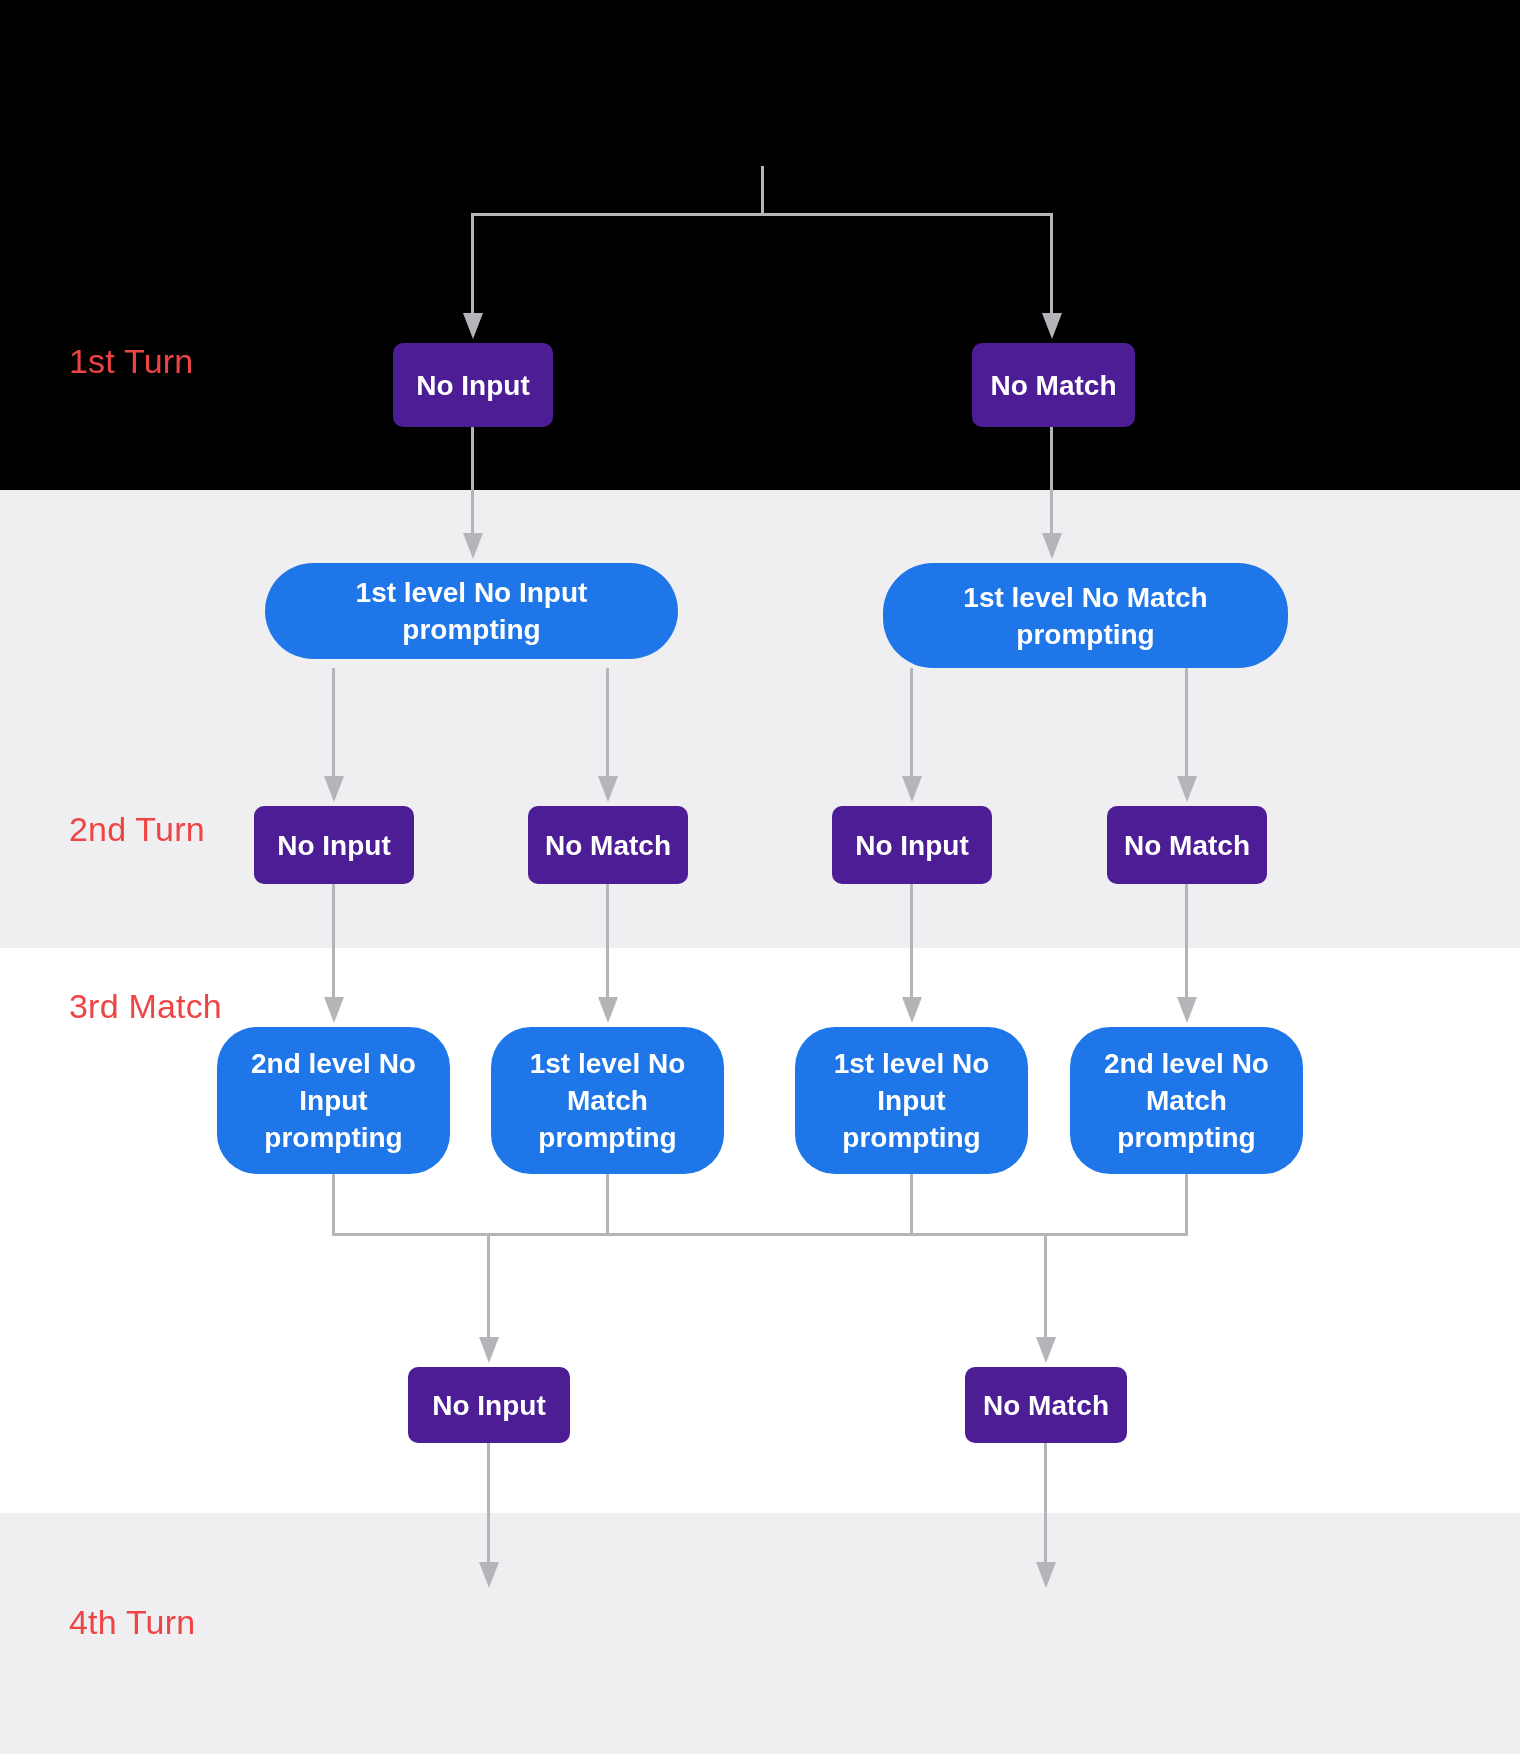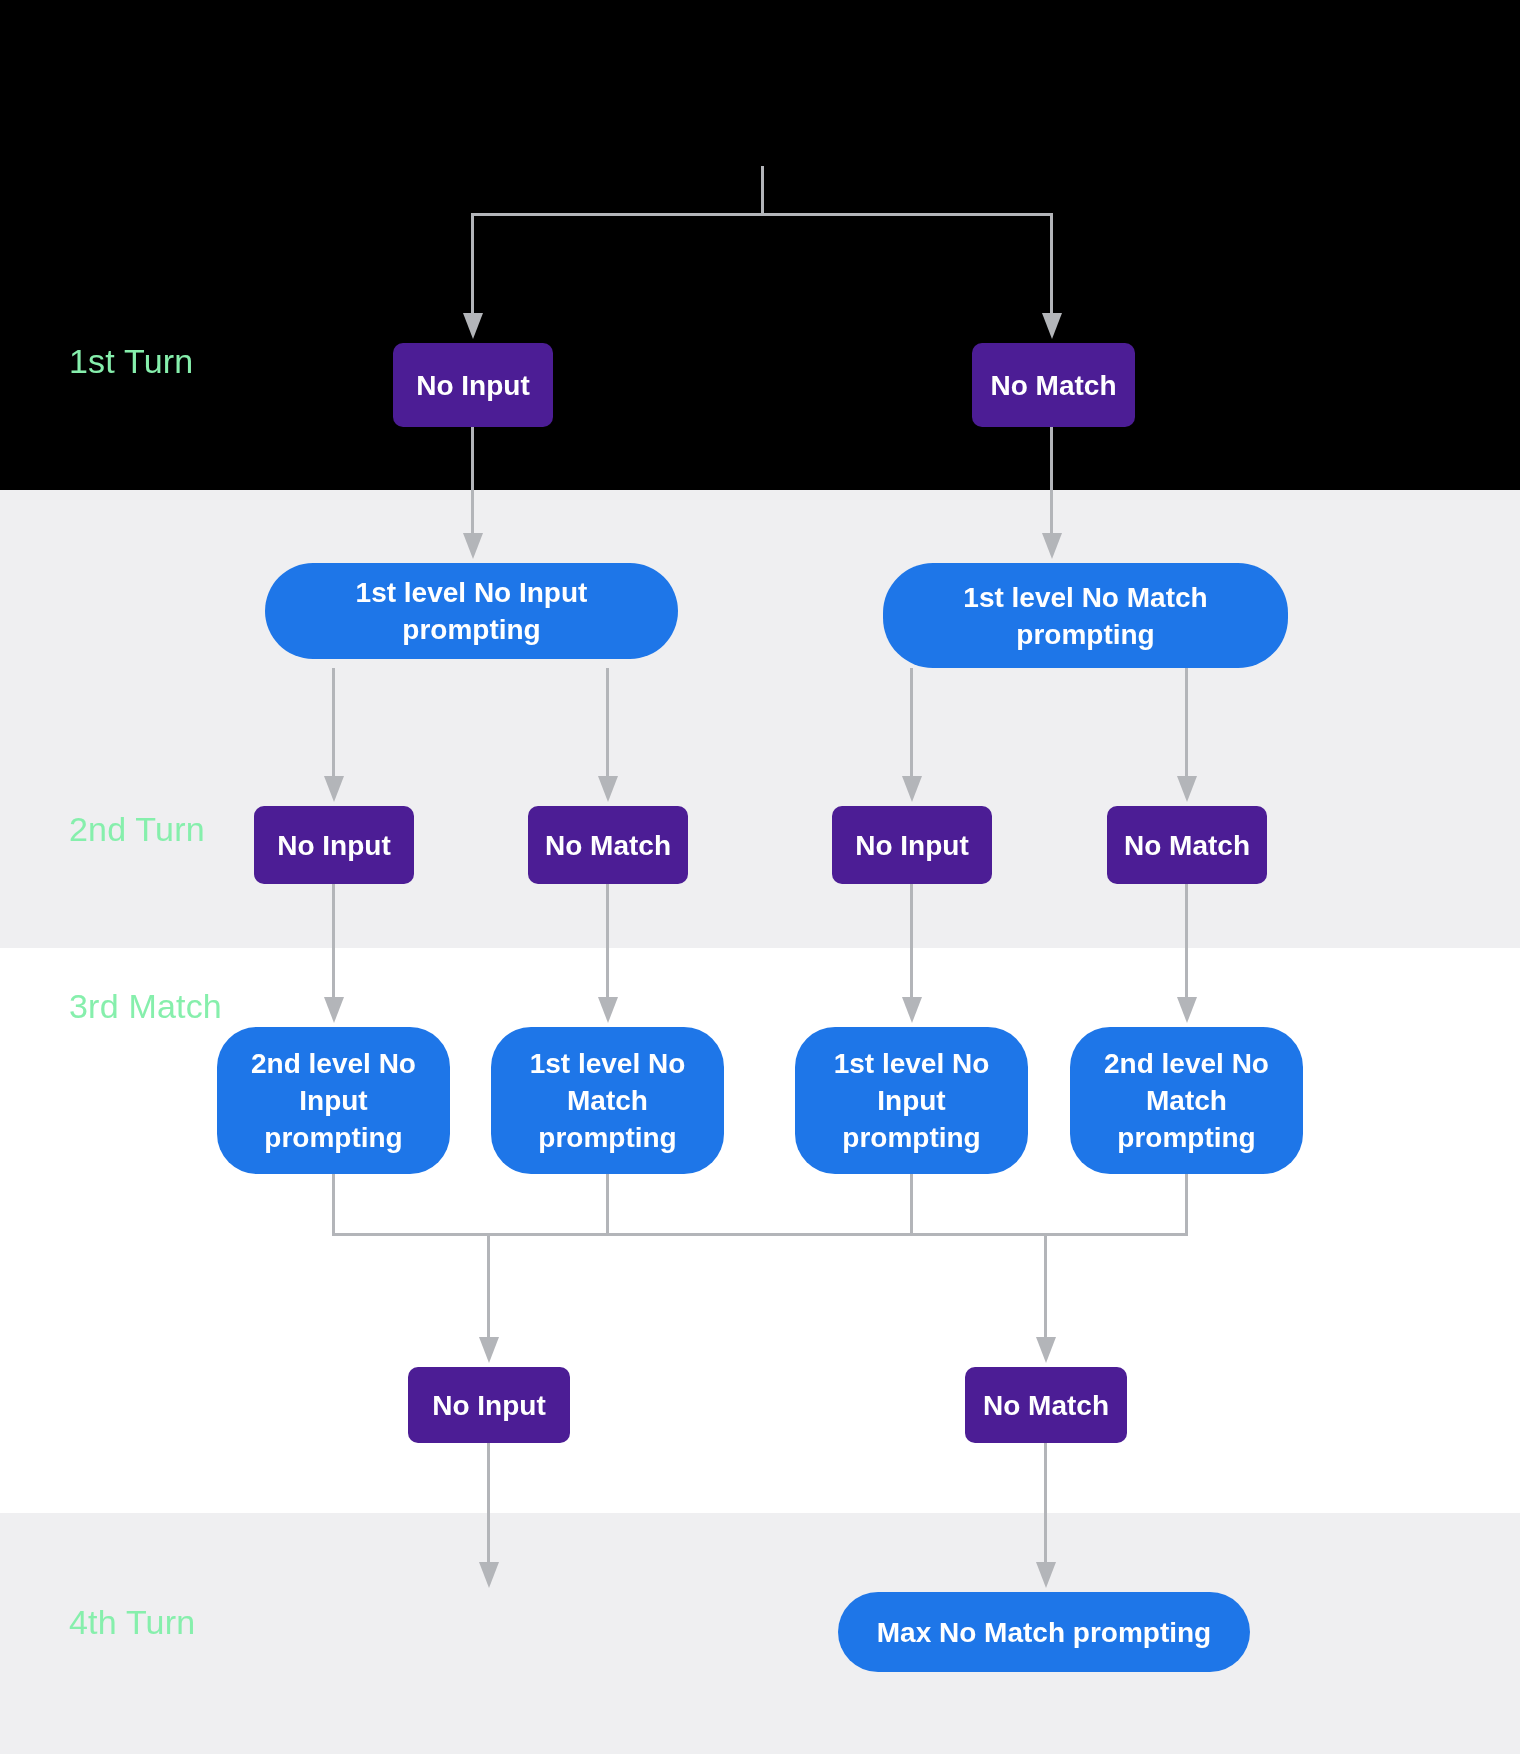--- a/index.html
+++ b/index.html
@@ -6,21 +6,21 @@
   #canvas{
     position:relative;width:1520px;height:1754px;overflow:hidden;
     font-family:"Liberation Sans", sans-serif;
   }
   .band{position:absolute;left:0;width:1520px;}
   .band.black{background:#000000;}
   .band.gray{background:#EFEFF1;}
   .band.white{background:#FFFFFF;}
   .turn-label{
     position:absolute;left:69px;font-size:34px;font-weight:400;
-    color:#86efac;letter-spacing:0.2px;white-space:nowrap;
+    color:#ef4444;letter-spacing:0.2px;white-space:nowrap;
   }
   .node{
     position:absolute;display:flex;align-items:center;justify-content:center;
     text-align:center;color:#FFFFFF;font-weight:600;font-size:28px;
     line-height:37px;white-space:pre-line;
   }
   .node.blue{background:#1E76E8;}
   .node.green{background:#4c1d95;border-radius:10px;}
   .vline,.hline{position:absolute;background:#B3B5B9;}
   .vline{width:3px;}
@@ -115,15 +115,14 @@
   <div class="node blue" style="left:795px;top:1027px;width:233px;height:147px;border-radius:40px">1st level No
 Input
 prompting</div>
   <div class="node blue" style="left:1070px;top:1027px;width:233px;height:147px;border-radius:40px">2nd level No
 Match
 prompting</div>
 
   <div class="node green" style="left:408px;top:1367px;width:162px;height:76px">No Input</div>
   <div class="node green" style="left:965px;top:1367px;width:162px;height:76px">No Match</div>
 
-  <div class="node blue" style="left:838px;top:1592px;width:412px;height:80px;border-radius:40px">Max No Match prompting</div>
 
 </div>
 
 </body></html>

